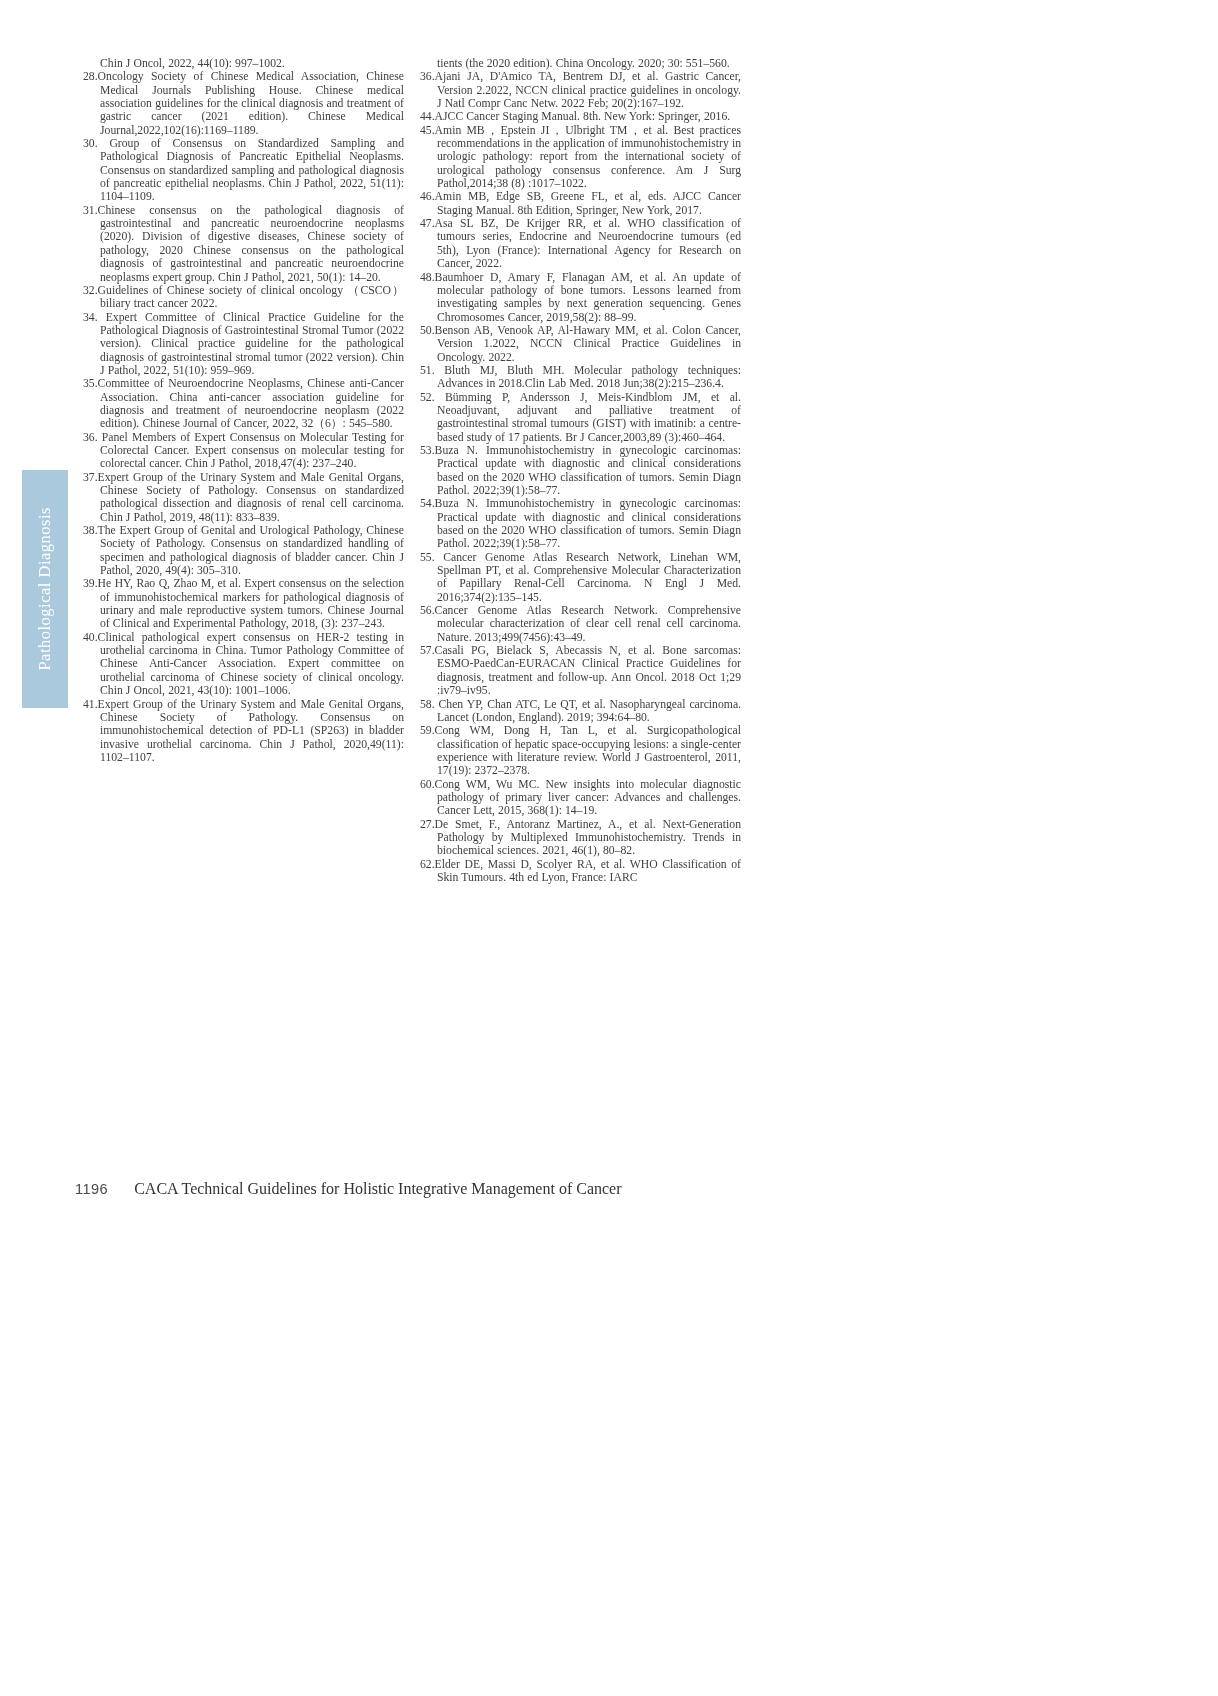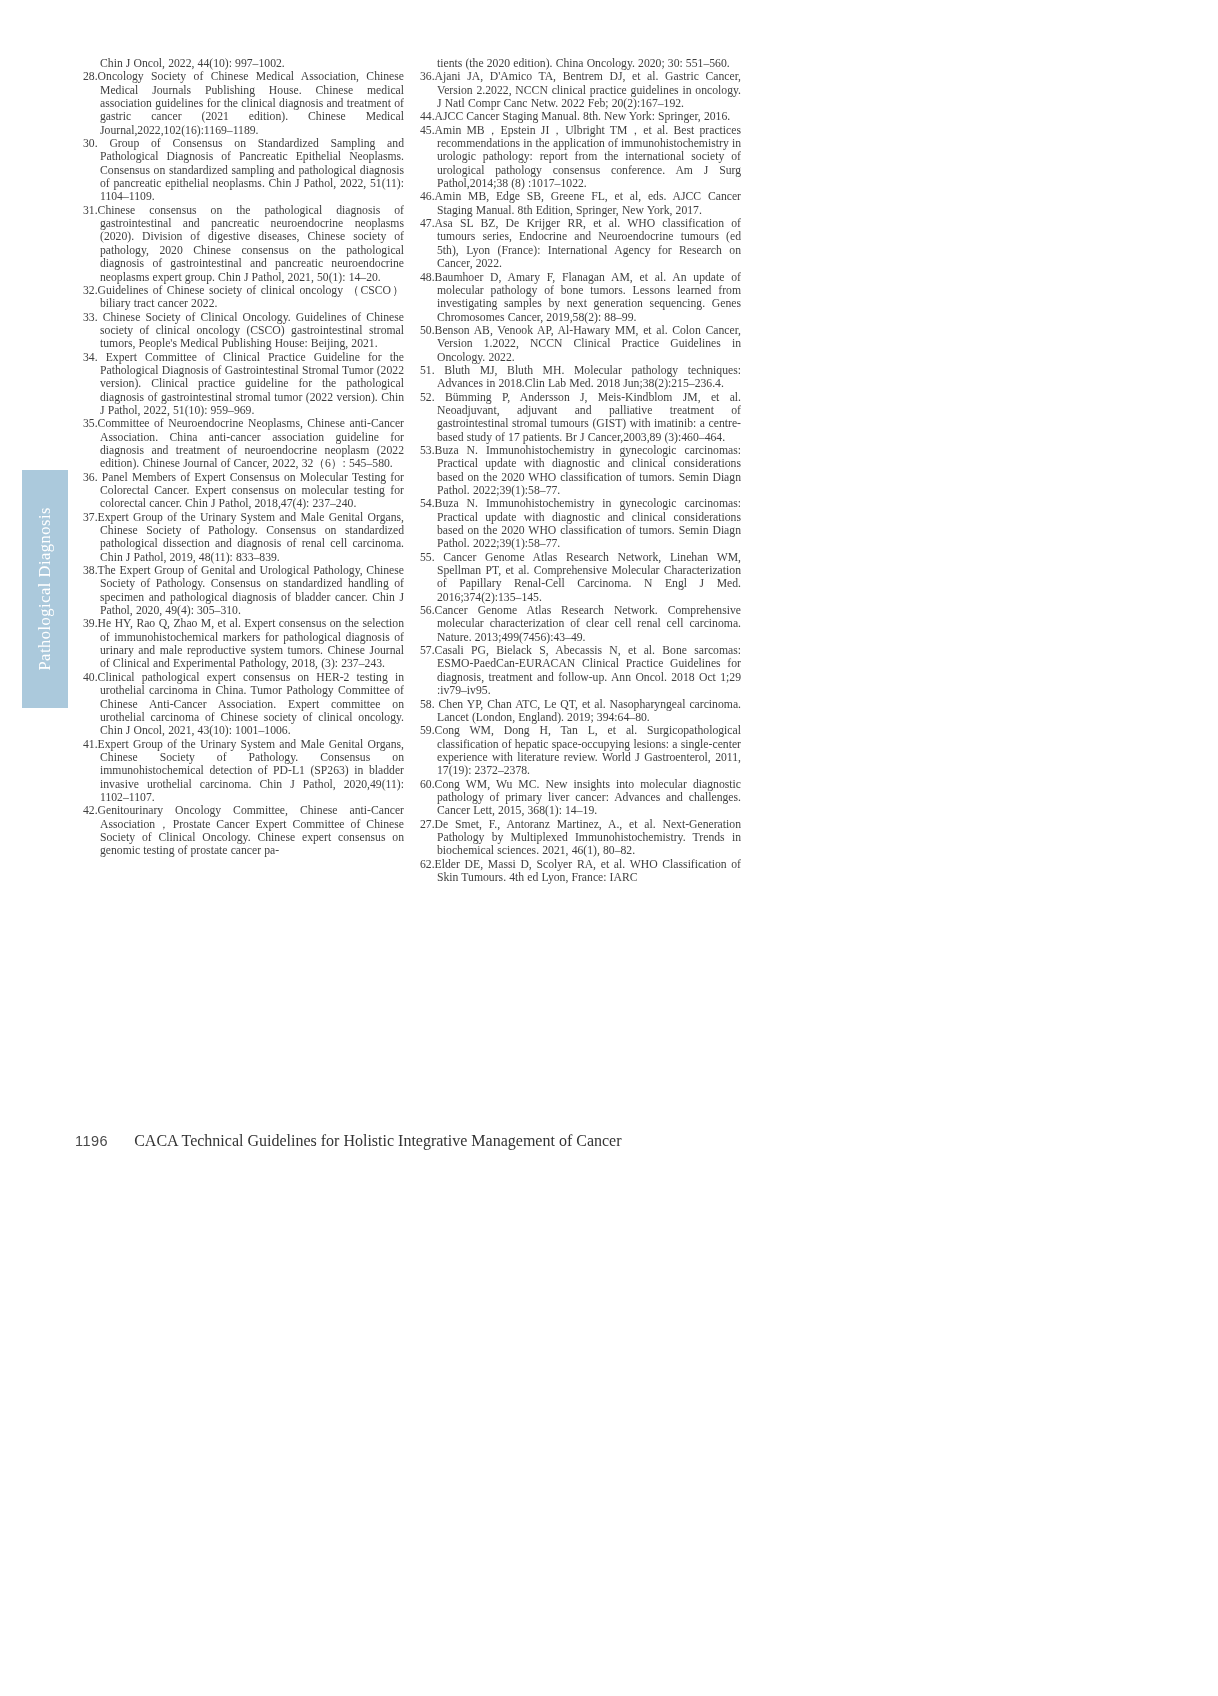--- a/index.html
+++ b/index.html
@@ -60,21 +60,21 @@
   .ref-item.cont {
     text-indent: 0;
   }
   .ref-num {
     white-space: pre;
   }
   
   .footer {
     position: absolute;
     left: 75px;
-    top: 1132px;
+    top: 1180px;
     display: flex;
     align-items: baseline;
     gap: 26px;
   }
   .page-number {
     font-family: "Liberation Sans", sans-serif;
     font-size: 14.5px;
     color: #4a4a4a;
     letter-spacing: 0.5px;
   }
@@ -93,30 +93,28 @@
     <span class="side-tab-label" style="color: rgb(255, 255, 255);">Pathological Diagnosis</span>
   </div>
 
   <div class="ref-columns">
     <div class="ref-col" id="refs-left">
         <p class="ref-item cont"><span class="ref-num"></span><span class="ref-text">Chin J Oncol, 2022, 44(10): 997–1002.</span></p>
         <p class="ref-item"><span class="ref-num">28.</span><span class="ref-text">Oncology Society of Chinese Medical Association, Chinese Medical Journals Publishing House. Chinese medical association guidelines for the clinical diagnosis and treatment of gastric cancer (2021 edition). Chinese Medical Journal,2022,102(16):1169–1189.</span></p>
         <p class="ref-item"><span class="ref-num">30.</span><span class="ref-text"> Group of Consensus on Standardized Sampling and Pathological Diagnosis of Pancreatic Epithelial Neoplasms. Consensus on standardized sampling and pathological diagnosis of pancreatic epithelial neoplasms. Chin J Pathol, 2022, 51(11): 1104–1109.</span></p>
         <p class="ref-item"><span class="ref-num">31.</span><span class="ref-text">Chinese consensus on the pathological diagnosis of gastrointestinal and pancreatic neuroendocrine neoplasms (2020). Division of digestive diseases, Chinese society of pathology, 2020 Chinese consensus on the pathological diagnosis of gastrointestinal and pancreatic neuroendocrine neoplasms expert group. Chin J Pathol, 2021, 50(1): 14–20.</span></p>
         <p class="ref-item"><span class="ref-num">32.</span><span class="ref-text">Guidelines of Chinese society of clinical oncology （CSCO）biliary tract cancer 2022.</span></p>
-        <p class="ref-item"><span class="ref-num">33.</span><span class="ref-text"> Chinese Society of Clinical Oncology. Guidelines of Chinese society of clinical oncology (CSCO) gastrointestinal stromal tumors, People's Medical Publishing House: Beijing, 2021.</span></p>
         <p class="ref-item"><span class="ref-num">34.</span><span class="ref-text"> Expert Committee of Clinical Practice Guideline for the Pathological Diagnosis of Gastrointestinal Stromal Tumor (2022 version). Clinical practice guideline for the pathological diagnosis of gastrointestinal stromal tumor (2022 version). Chin J Pathol, 2022, 51(10): 959–969.</span></p>
         <p class="ref-item"><span class="ref-num">35.</span><span class="ref-text">Committee of Neuroendocrine Neoplasms, Chinese anti-Cancer Association. China anti-cancer association guideline for diagnosis and treatment of neuroendocrine neoplasm (2022 edition). Chinese Journal of Cancer, 2022, 32（6）: 545–580.</span></p>
         <p class="ref-item"><span class="ref-num">36.</span><span class="ref-text"> Panel Members of Expert Consensus on Molecular Testing for Colorectal Cancer. Expert consensus on molecular testing for colorectal cancer. Chin J Pathol, 2018,47(4): 237–240.</span></p>
         <p class="ref-item"><span class="ref-num">37.</span><span class="ref-text">Expert Group of the Urinary System and Male Genital Organs, Chinese Society of Pathology. Consensus on standardized pathological dissection and diagnosis of renal cell carcinoma. Chin J Pathol, 2019, 48(11): 833–839.</span></p>
         <p class="ref-item"><span class="ref-num">38.</span><span class="ref-text">The Expert Group of Genital and Urological Pathology, Chinese Society of Pathology. Consensus on standardized handling of specimen and pathological diagnosis of bladder cancer. Chin J Pathol, 2020, 49(4): 305–310.</span></p>
         <p class="ref-item"><span class="ref-num">39.</span><span class="ref-text">He HY, Rao Q, Zhao M, et al. Expert consensus on the selection of immunohistochemical markers for pathological diagnosis of urinary and male reproductive system tumors. Chinese Journal of Clinical and Experimental Pathology, 2018, (3): 237–243.</span></p>
         <p class="ref-item"><span class="ref-num">40.</span><span class="ref-text">Clinical pathological expert consensus on HER-2 testing in urothelial carcinoma in China. Tumor Pathology Committee of Chinese Anti-Cancer Association. Expert committee on urothelial carcinoma of Chinese society of clinical oncology. Chin J Oncol, 2021, 43(10): 1001–1006.</span></p>
         <p class="ref-item"><span class="ref-num">41.</span><span class="ref-text">Expert Group of the Urinary System and Male Genital Organs, Chinese Society of Pathology. Consensus on immunohistochemical detection of PD-L1 (SP263) in bladder invasive urothelial carcinoma. Chin J Pathol, 2020,49(11): 1102–1107.</span></p>
-        <p class="ref-item"><span class="ref-num">42.</span><span class="ref-text">Genitourinary Oncology Committee, Chinese anti-Cancer Association，Prostate Cancer Expert Committee of Chinese Society of Clinical Oncology. Chinese expert consensus on genomic testing of prostate cancer pa-</span></p>
       </div>
     <div class="ref-col" id="refs-right">
         <p class="ref-item cont"><span class="ref-num"></span><span class="ref-text">tients (the 2020 edition). China Oncology. 2020; 30: 551–560.</span></p>
         <p class="ref-item"><span class="ref-num">36.</span><span class="ref-text">Ajani JA, D'Amico TA, Bentrem DJ, et al. Gastric Cancer, Version 2.2022, NCCN clinical practice guidelines in oncology. J Natl Compr Canc Netw. 2022 Feb; 20(2):167–192.</span></p>
         <p class="ref-item"><span class="ref-num">44.</span><span class="ref-text">AJCC Cancer Staging Manual. 8th. New York: Springer, 2016.</span></p>
         <p class="ref-item"><span class="ref-num">45.</span><span class="ref-text">Amin MB，Epstein JI，Ulbright TM，et al. Best practices recommendations in the application of immunohistochemistry in urologic pathology: report from the international society of urological pathology consensus conference. Am J Surg Pathol,2014;38 (8) :1017–1022.</span></p>
         <p class="ref-item"><span class="ref-num">46.</span><span class="ref-text">Amin MB, Edge SB, Greene FL, et al, eds. AJCC Cancer Staging Manual. 8th Edition, Springer, New York, 2017.</span></p>
         <p class="ref-item"><span class="ref-num">47.</span><span class="ref-text">Asa SL BZ, De Krijger RR, et al. WHO classification of tumours series, Endocrine and Neuroendocrine tumours (ed 5th), Lyon (France): International Agency for Research on Cancer, 2022.</span></p>
         <p class="ref-item"><span class="ref-num">48.</span><span class="ref-text">Baumhoer D, Amary F, Flanagan AM, et al. An update of molecular pathology of bone tumors. Lessons learned from investigating samples by next generation sequencing. Genes Chromosomes Cancer, 2019,58(2): 88–99.</span></p>
         <p class="ref-item"><span class="ref-num">50.</span><span class="ref-text">Benson AB, Venook AP, Al-Hawary MM, et al. Colon Cancer, Version 1.2022, NCCN Clinical Practice Guidelines in Oncology. 2022.</span></p>

